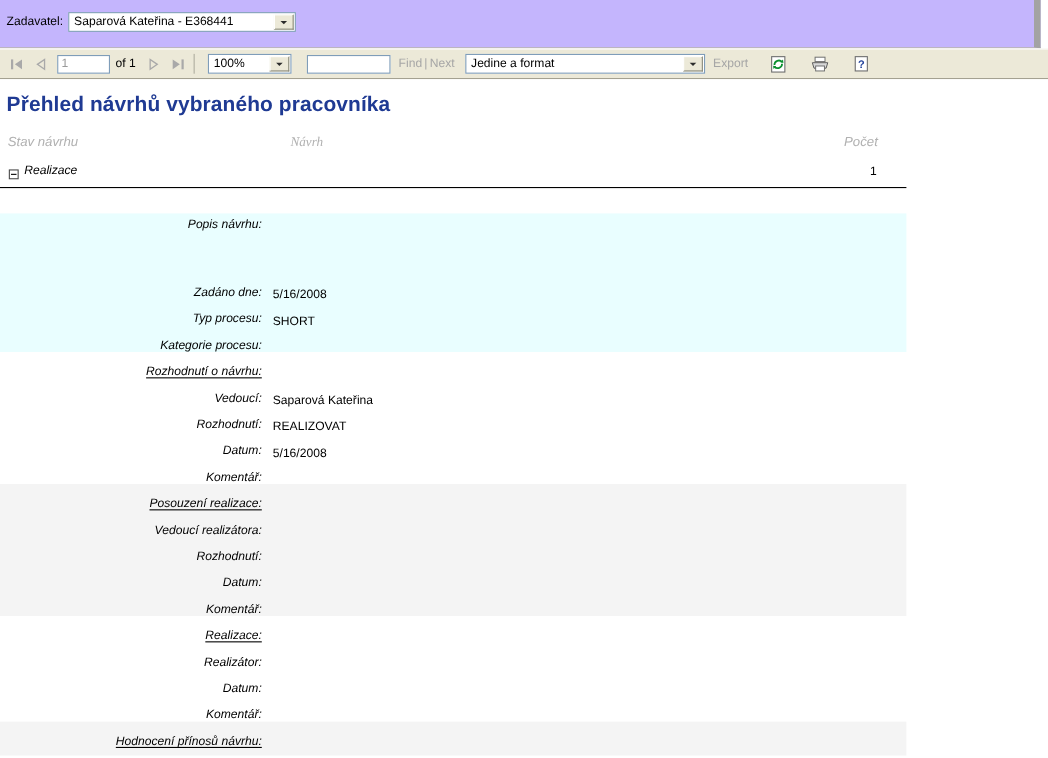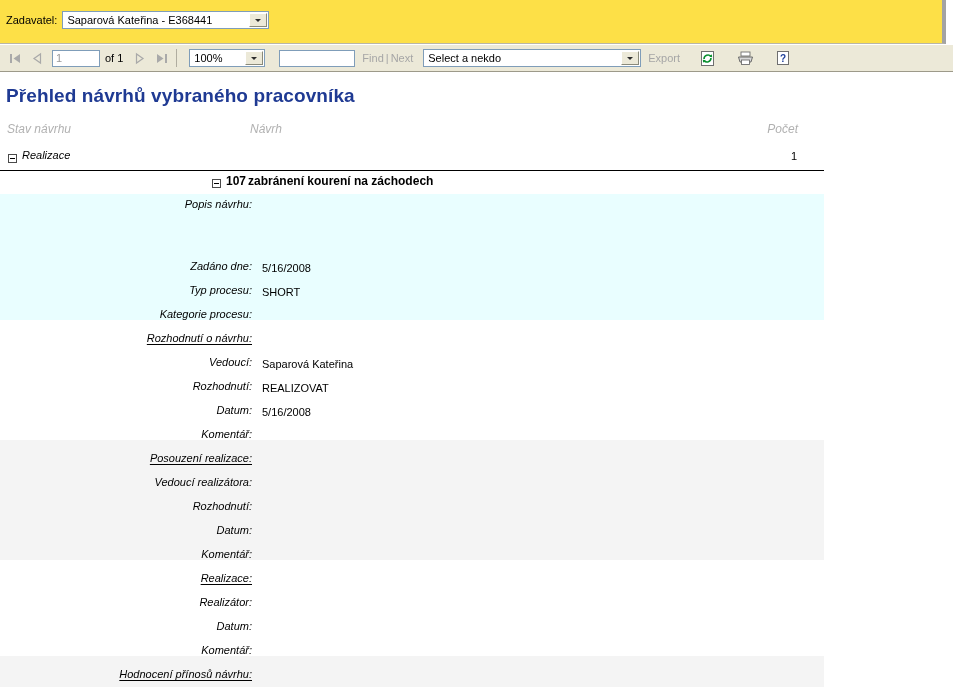--- a/index.html
+++ b/index.html
@@ -16,22 +16,22 @@
     font-size: 11px;
     color: #000000;
   }
 
   
   #param-bar {
     position: relative;
     height: 44px;
     box-sizing: border-box;
     width: 946px;
-    background: #fde047;
-    border-right: 4px solid #a3a3a3;
+    background: #c4b5fd;
+    border-right: 6px solid #a3a3a3;
     border-bottom: 1px solid #b9b6a6;
   }
   #param-inner {
     position: absolute;
     left: 6px;
     top: 11px;
     display: flex;
     align-items: center;
     gap: 5px;
   }
@@ -174,21 +174,21 @@
   }
   .col-head {
     position: absolute;
     top: 50px;
     font-size: 12px;
     font-style: italic;
     color: #b1b1b1;
     white-space: nowrap;
   }
   #head-stav  { left: 7px; }
-  #head-navrh { left: 250px; }
+  #head-navrh { left: 264px; font-family: Liberation Serif, serif; }
   #head-pocet { left: 700px; width: 98px; text-align: right; }
 
   
   #group-row {
     position: absolute;
     left: 0; top: 76px;
     width: 953px; height: 22px;
   }
   #group-label {
     position: absolute;
@@ -256,21 +256,21 @@
   .band {
     position: absolute;
     left: 0;
     width: 824px;
   }
   .band.blue { background: #E9FEFF; }
   .band.gray { background: #F4F4F4; }
 
   .frow {
     position: absolute;
-    left: 16px;
+    left: 2px;
     width: 704px;
     height: 24px;
   }
   .flabel {
     position: absolute;
     left: 0;
     width: 236px;
     top: 4px;
     text-align: right;
     font-size: 11px;
@@ -347,21 +347,21 @@
     </span>
   </span>
 
   <input id="find-input" type="text" placeholder="" style="">
 
   <span class="disabled-link">Find</span>
   <span class="pipe">|</span>
   <span class="disabled-link" style="margin-left:0">Next</span>
 
   <span class="xp-select" id="format-select">
-    <span class="sel-text">Select a nekdo</span>
+    <span class="sel-text">Jedine a format</span>
     <span class="sel-arrow">
       <span class="arrow-dn"></span>
     </span>
   </span>
 
   <span class="disabled-link">Export</span>
 
   <span class="icon-btn">
     <svg width="17" height="17" viewBox="0 0 17 17">
       <rect x="2.5" y="1.5" width="12" height="14" fill="#ffffff" stroke="#6f6f6f" stroke-width="1"></rect>
@@ -396,25 +396,20 @@
   <div class="col-head" id="head-navrh">Návrh</div>
   <div class="col-head" id="head-pocet">Počet</div>
 
   <div id="group-row">
     <span class="expander" id="group-expander"></span>
     <span id="group-label">Realizace</span>
     <span id="group-count">1</span>
   </div>
   <div id="group-rule"></div>
 
-  <div id="proposal-row">
-    <span class="expander" id="proposal-expander"></span>
-    <span id="proposal-num">107</span>
-    <span id="proposal-name">zabránení kourení na záchodech</span>
-  </div>
 
   <div class="band blue" style="top:122px; height:126px;"></div>
 
   <div class="frow" style="top:122px; height:62px;">
     <span class="flabel">Popis návrhu:</span>
   </div>
 
   <div class="frow" style="top:184px;">
     <span class="flabel">Zadáno dne:</span>
     <span class="fvalue">5/16/2008</span>

